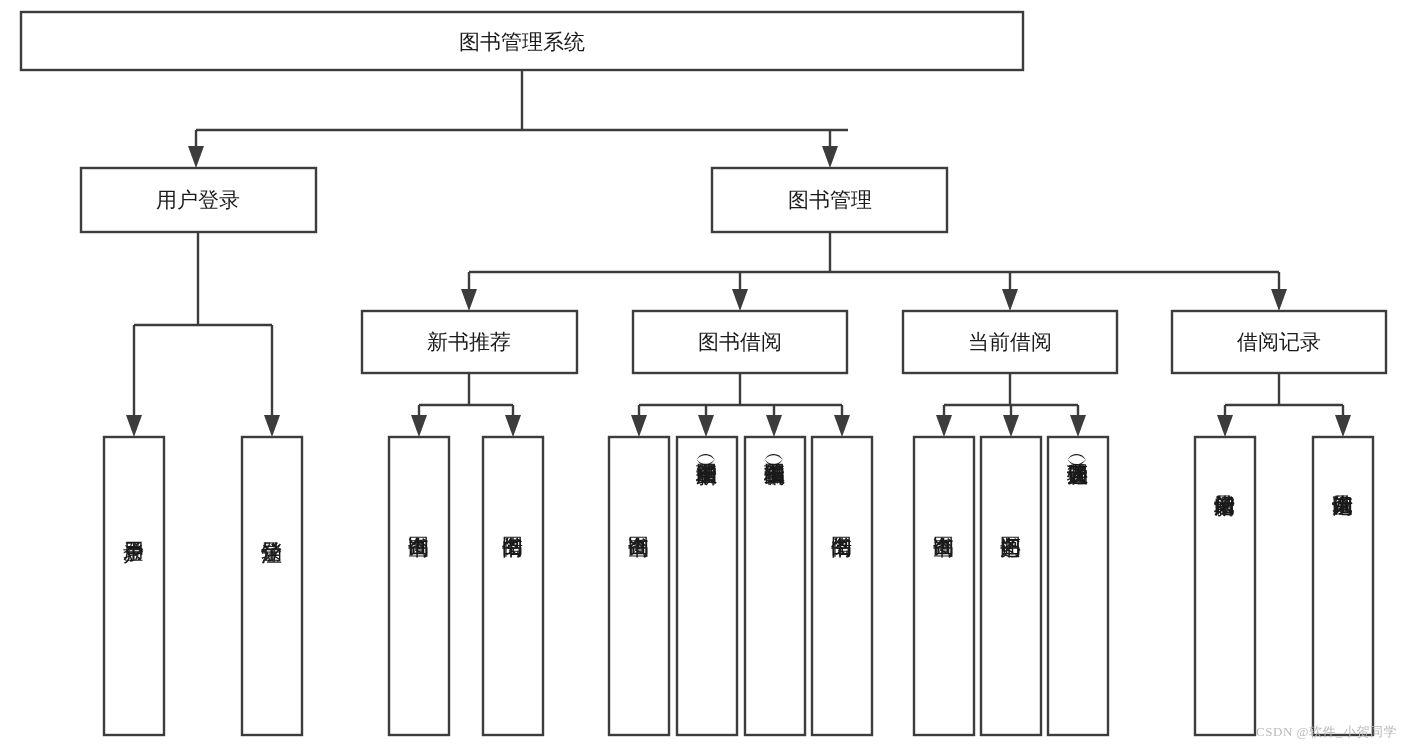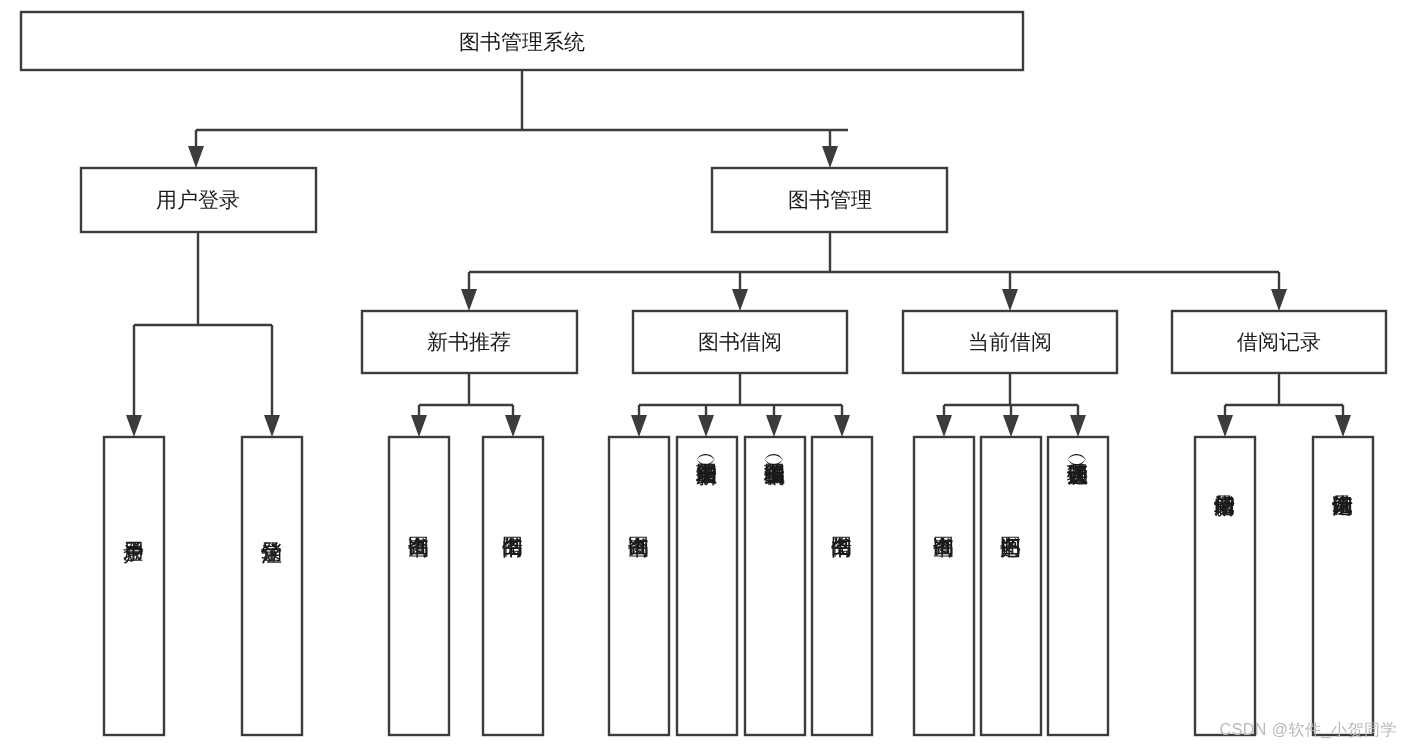--- a/index.html
+++ b/index.html
@@ -53,22 +53,22 @@
     stroke-linejoin: miter;
   }
   .arrow-head {
     fill: #3c3c3c;
     stroke: none;
   }
   .watermark {
     position: absolute;
     right: 8px;
     bottom: 6px;
-    font-family: Liberation Sans, sans-serif;
-    font-size: 16px;
+    font-family: Liberation Serif, serif;
+    font-size: 13px;
     color: #b9b9b9;
     letter-spacing: 0.5px;
     white-space: nowrap;
     pointer-events: none;
   }
 </style>
 </head>
 <body>
 
 <div id="diagram-root">

